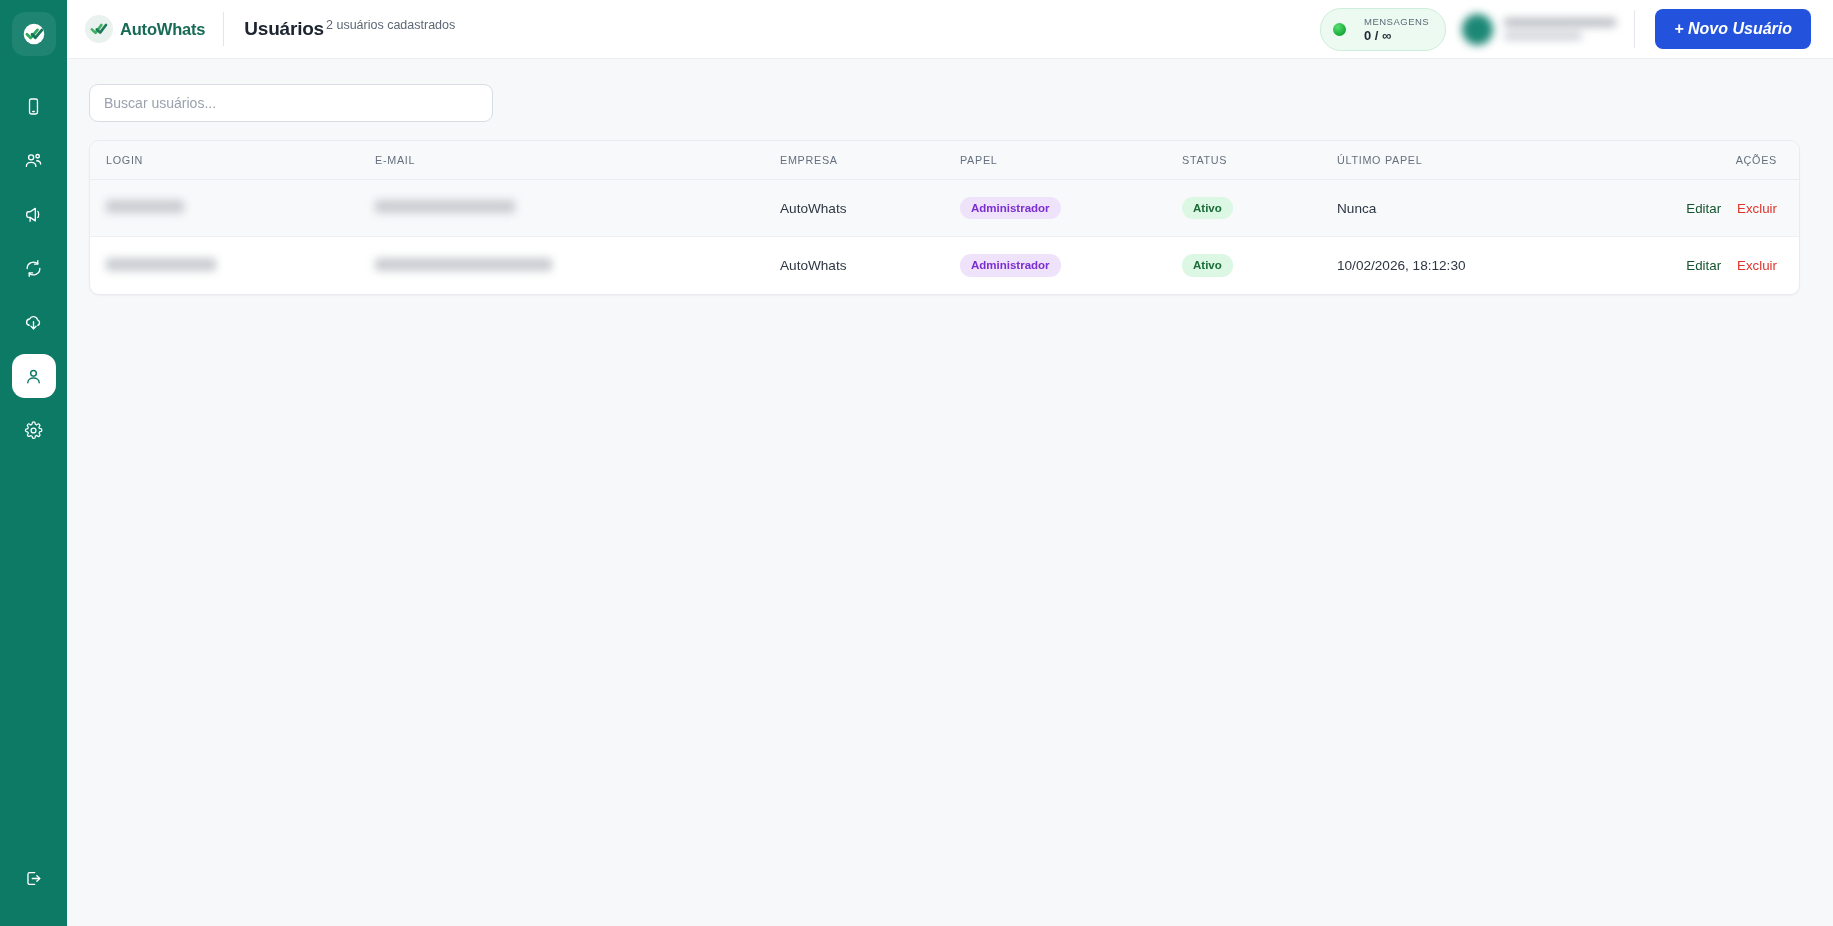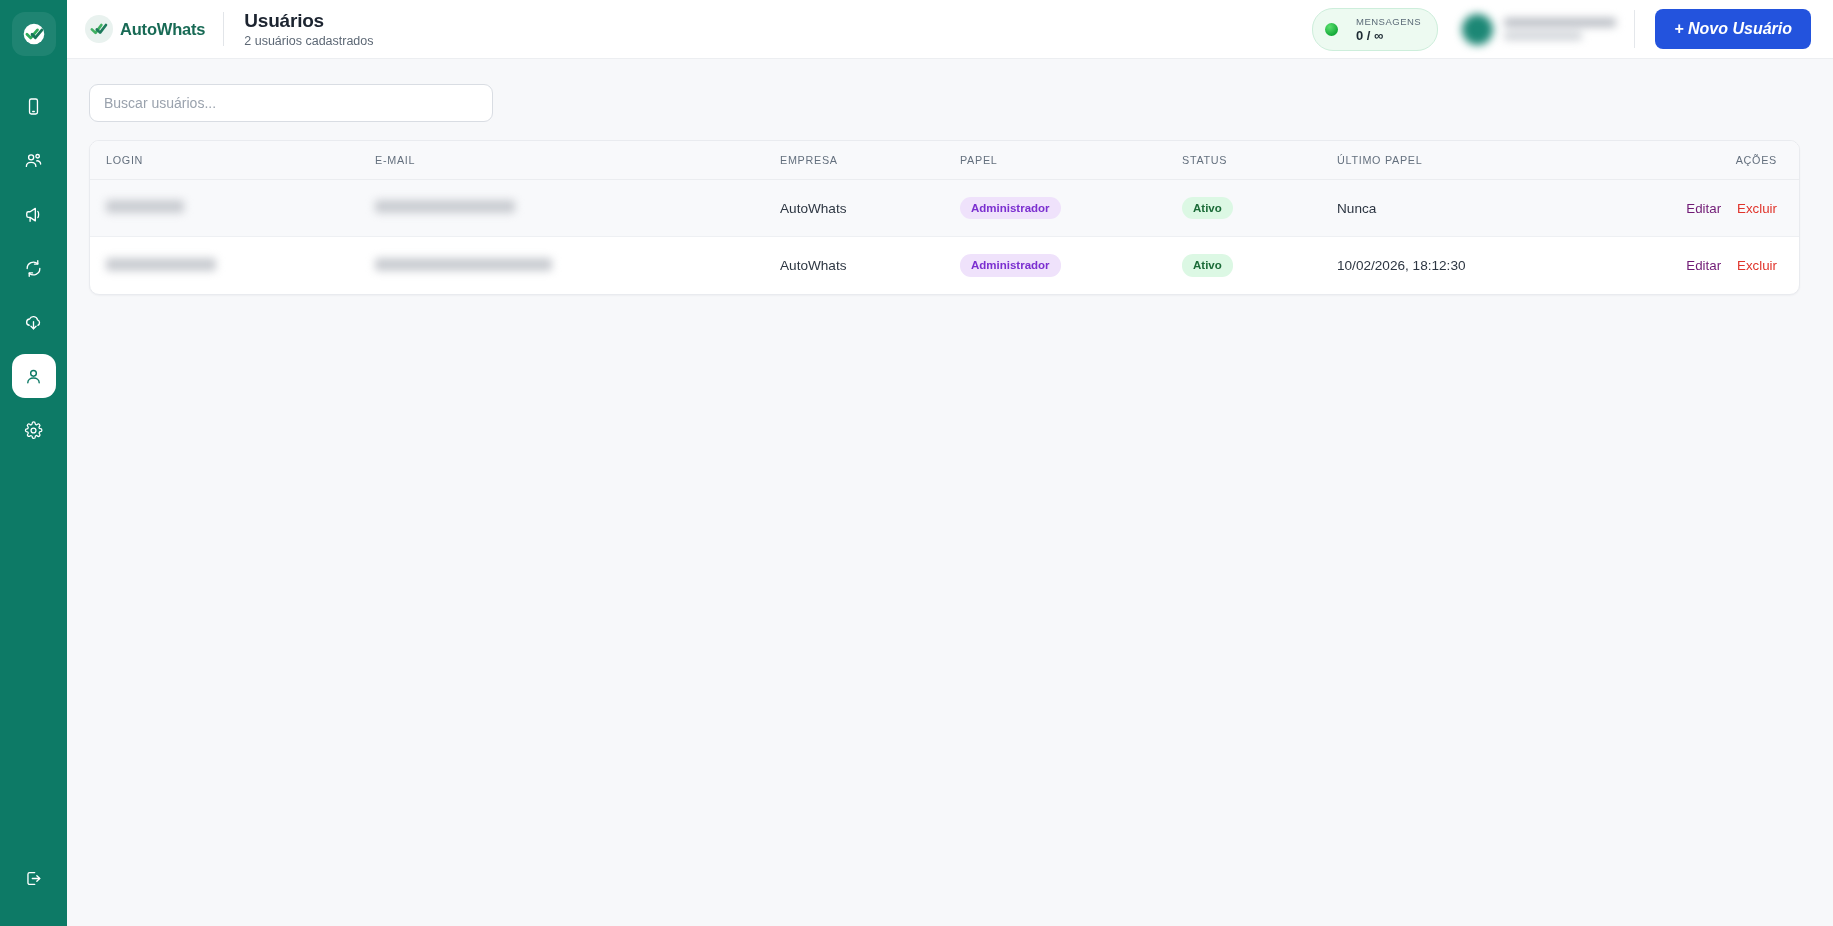--- a/index.html
+++ b/index.html
@@ -57,31 +57,31 @@
   .brand { display: flex; align-items: center; gap: 7px; padding-right: 18px; }
   .brand-mark {
     width: 28px; height: 28px; border-radius: 50%;
     background: #e9f2ef;
     display: flex; align-items: center; justify-content: center;
   }
   .brand-name {
     font-size: 16.5px; font-weight: bold; color: #186a55; letter-spacing: -0.2px;
   }
   .brand-divider { width: 1px; height: 34px; background: #e2e5e9; }
-  .page-heading { padding-left: 20px; display: flex; flex-direction: column; gap: 2px; }
+  .page-heading { padding-left: 20px; display: flex; flex-direction: row; gap: 2px; }
   .page-title { font-size: 19px; font-weight: bold; color: #1c2430; letter-spacing: -0.2px; }
   .page-subtitle { font-size: 12.5px; color: #5d6875; }
   .topbar-spacer { flex: 1; }
 
   .msg-pill {
     display: flex; align-items: center; gap: 18px;
     background: #edfaf1; border: 1px solid #cdeedb;
     border-radius: 21px;
     padding: 7px 16px 7px 12px;
-    margin-right: 24px;
+    margin-right: 16px;
   }
   .msg-dot {
     width: 13px; height: 13px; border-radius: 50%;
     background: radial-gradient(circle at 35% 30%, #5ae06e, #16a93a 70%);
     flex: none;
   }
   .msg-text { display: flex; flex-direction: column; gap: 1px; }
   .msg-label { font-size: 9.5px; color: #5c6b78; letter-spacing: 0.5px; }
   .msg-value { font-size: 13px; font-weight: bold; color: #1d2a33; }
 
@@ -170,21 +170,21 @@
     border-radius: 11px;
     padding: 4px 11px;
     line-height: 1.25;
   }
   .badge-role   { background: #efe2fb; color: #7b2fd0; }
   .badge-status { background: #dcf8e4; color: #1b6b38; }
 
   .act-link {
     font-size: 13.3px; cursor: pointer; text-decoration: none;
   }
-  .act-edit { color: #701a75; margin-right: 16px; }
+  .act-edit { color: #14532d; margin-right: 16px; }
   .act-del  { color: #e0342b; }
 </style>
 </head>
 <body>
 
 <div class="app">
 
   <nav class="sidebar">
     <div class="sidebar-logo">
       <svg viewBox="0 0 24 24" width="26" height="26" aria-hidden="true">

